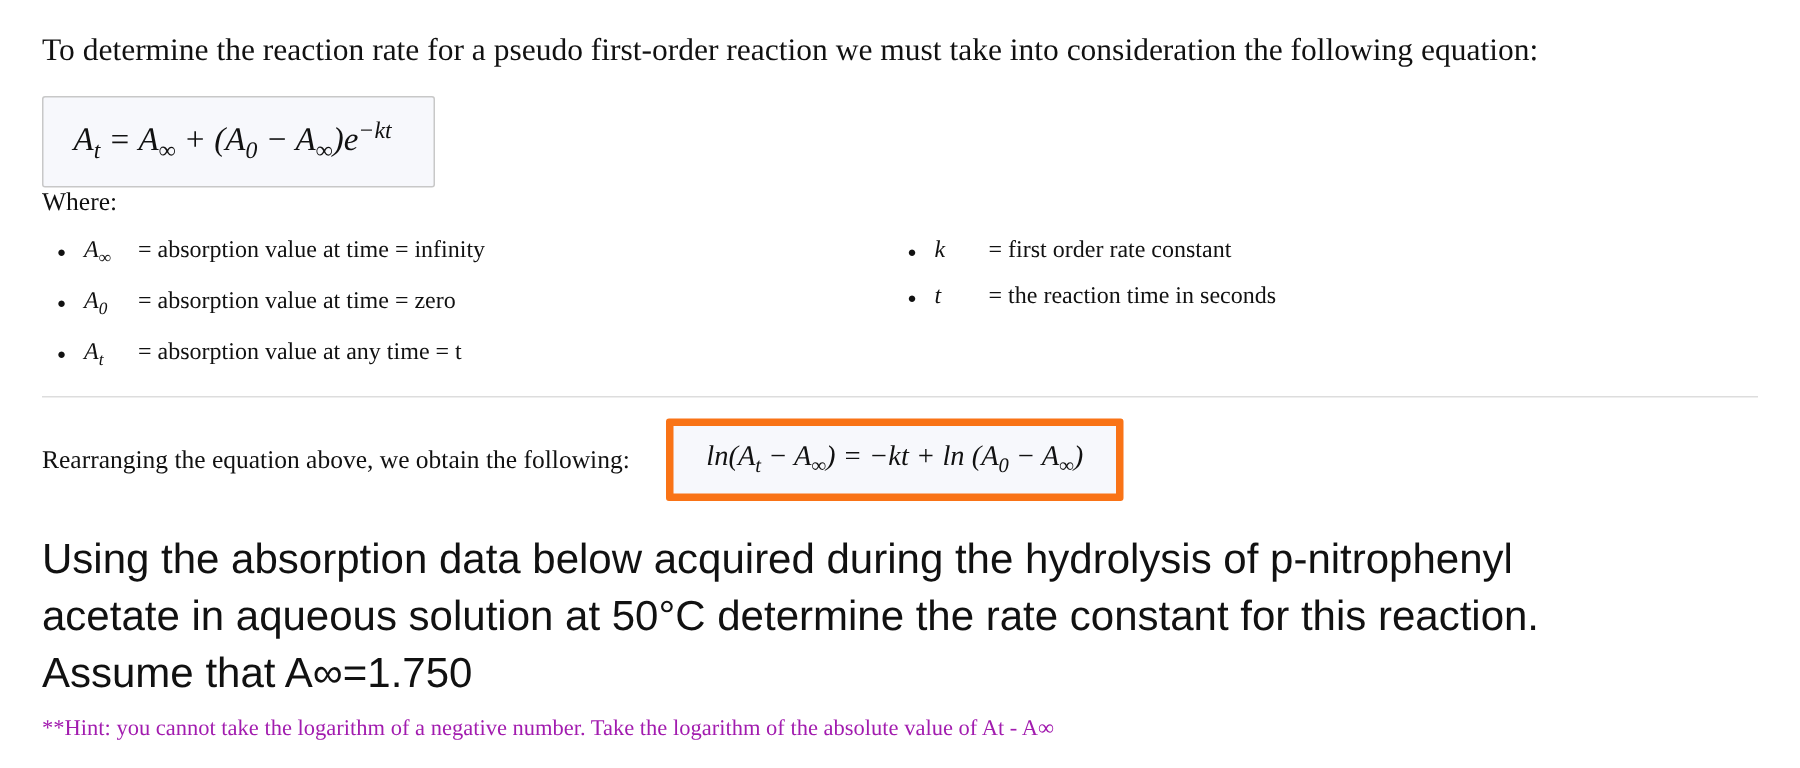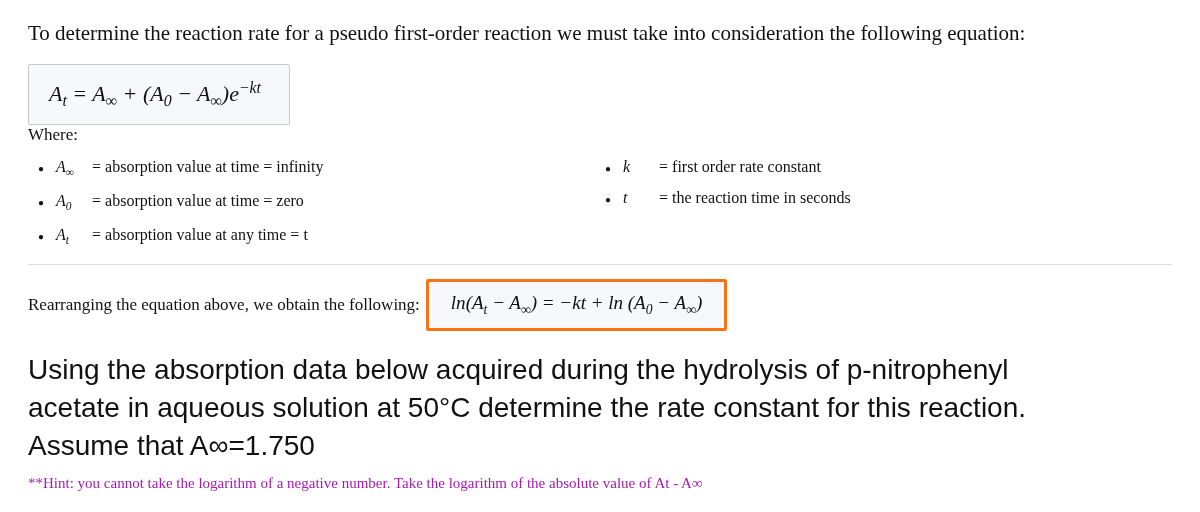--- a/index.html
+++ b/index.html
@@ -62,27 +62,27 @@
     .sym {
       font-style: italic;
       min-width: 28px;
       display: inline-block;
     }
     sub { font-size: 0.72em; }
     sup { font-size: 0.72em; }
     .rearrange-row {
       display: flex;
       align-items: center;
-      gap: 6px;
+      gap: 24px;
       margin-bottom: 20px;
       margin-top: 6px;
       font-size: 17px;
     }
     .rearrange-eq {
-      border: 3px solid #f97316;
+      border: 5px solid #f97316;
       background: #f7f8fc;
       padding: 10px 22px;
       font-size: 19px;
       font-style: italic;
       border-radius: 2px;
       white-space: nowrap;
     }
     .big-text {
       font-size: 28px;
       font-weight: normal;

